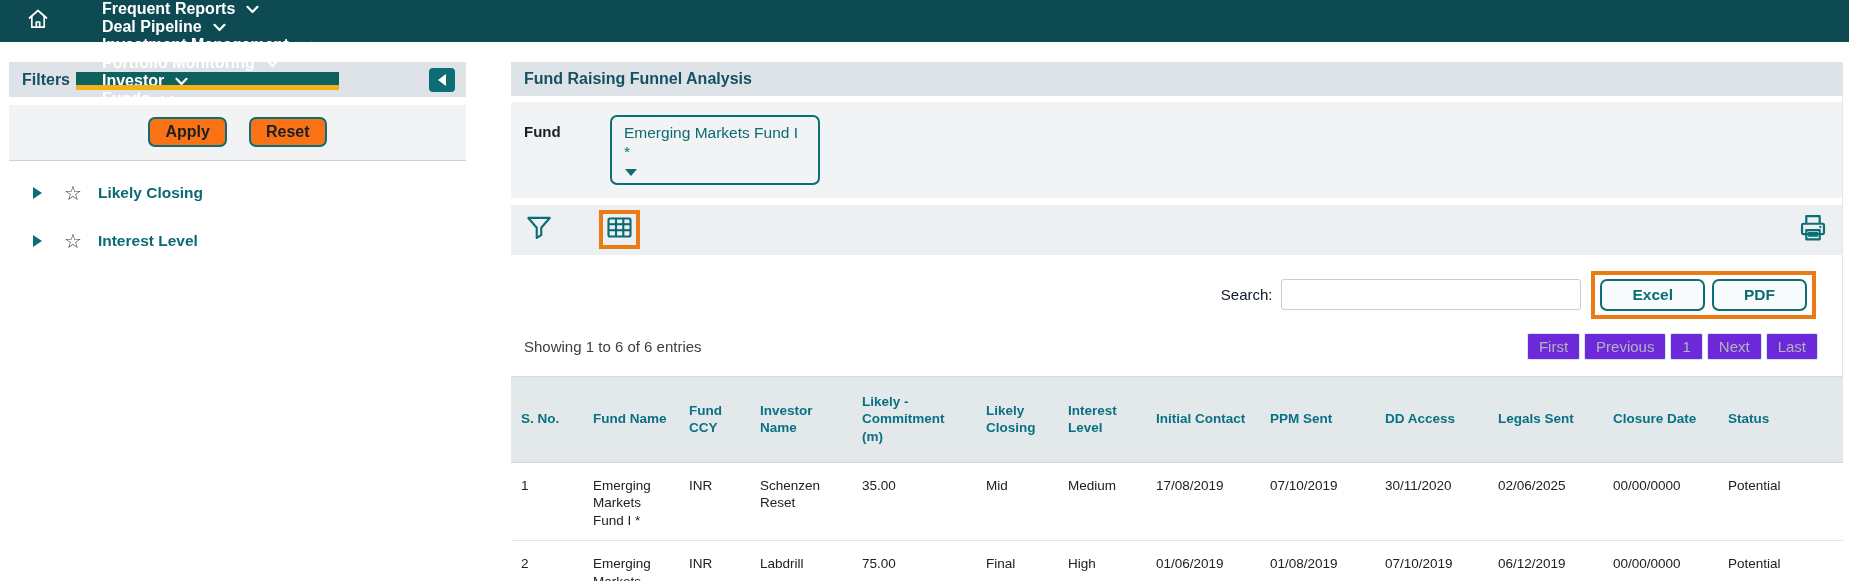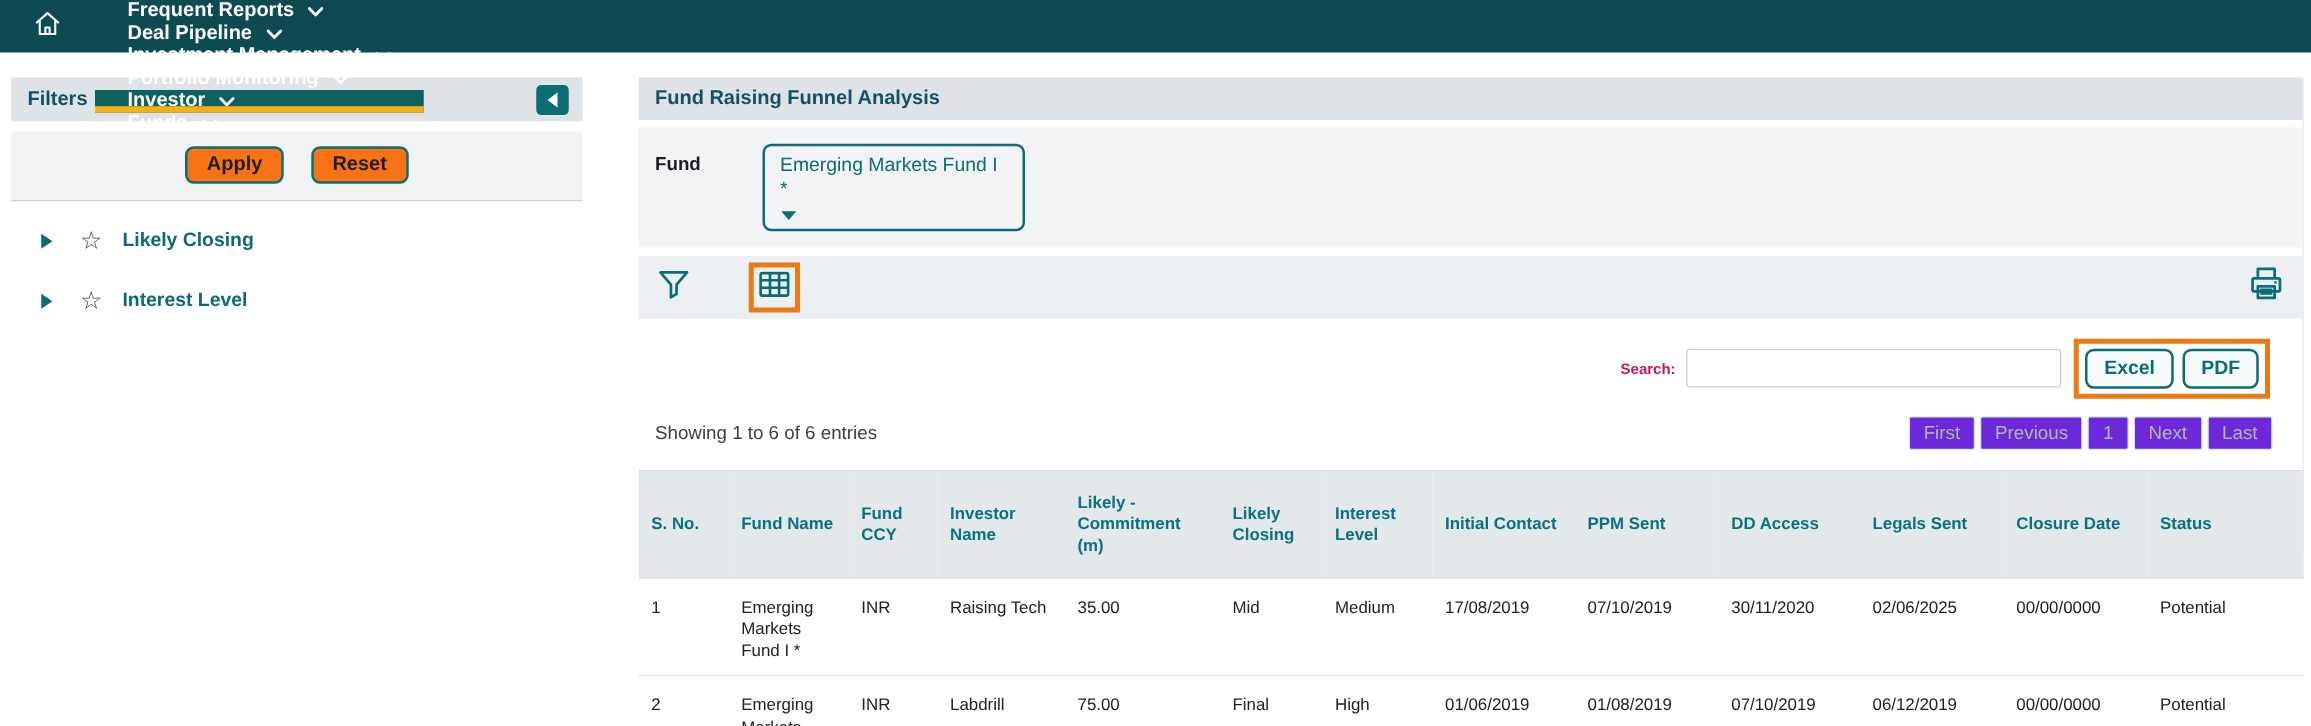--- a/index.html
+++ b/index.html
@@ -54,26 +54,26 @@
                border-top:7px solid var(--accent); }
   .toolbar { margin-top:7px; background:var(--toolbar-bg); height:50px; display:flex;
                align-items:center; padding:0 14px; }
   .icon-btn { display:flex; align-items:center; cursor:pointer; }
   .grid-annotated { margin-left:46px; border:4px solid var(--annotation-orange);
                padding:3px 4px; display:flex; align-items:center; }
   .toolbar-spacer { flex:1; }
 
   .search-row { margin-top:16px; display:flex; align-items:center;
                justify-content:flex-end; gap:9px; padding-right:26px; }
-  .search-label { font-weight:700; font-size:12px; color:#be185d; }
+  .search-label { font-weight:400; font-size:15px; color:#0f172a; }
   .search-input { width:300px; height:31px; border:1px solid #c9cdd1; border-radius:3px;
                padding:0 8px; font-size:14px; font-family:inherit; }
   .export-wrap { border:4px solid var(--annotation-orange); display:flex; gap:7px;
                padding:4px 5px; margin-left:1px; }
-  .export-btn { padding:5px 13px; background:#f7fbfb; border:2px solid var(--accent);
+  .export-btn { padding:5px 30px; background:#f7fbfb; border:2px solid var(--accent);
                border-radius:7px; color:var(--accent-text); font-weight:700;
                font-size:15.5px; cursor:pointer; font-family:inherit; }
 
   .meta-row { margin-top:14px; display:flex; justify-content:space-between;
                align-items:center; padding:0 24px 0 13px; }
   .showing { font-size:15px; color:#3c4043; }
   .pagination { display:flex; gap:4px; }
   .page-btn { padding:4px 11px; border:1px solid var(--pagination-border);
                background:#6d28d9; color:var(--pagination-text); font-size:15px;
                border-radius:2px; cursor:pointer; }
@@ -280,21 +280,21 @@
               <th>Legals Sent</th>
               <th>Closure Date</th>
               <th>Status</th>
             </tr>
           </thead>
         <tbody id="table-body">
             <tr>
               <td>1</td>
               <td>Emerging Markets Fund I *</td>
               <td>INR</td>
-              <td>Raising Tech</td>
+              <td>Schenzen Reset</td>
               <td>35.00</td>
               <td>Mid</td>
               <td>Medium</td>
               <td>17/08/2019</td>
               <td>07/10/2019</td>
               <td>30/11/2020</td>
               <td>02/06/2025</td>
               <td>00/00/0000</td>
               <td>Potential</td>
             </tr>

